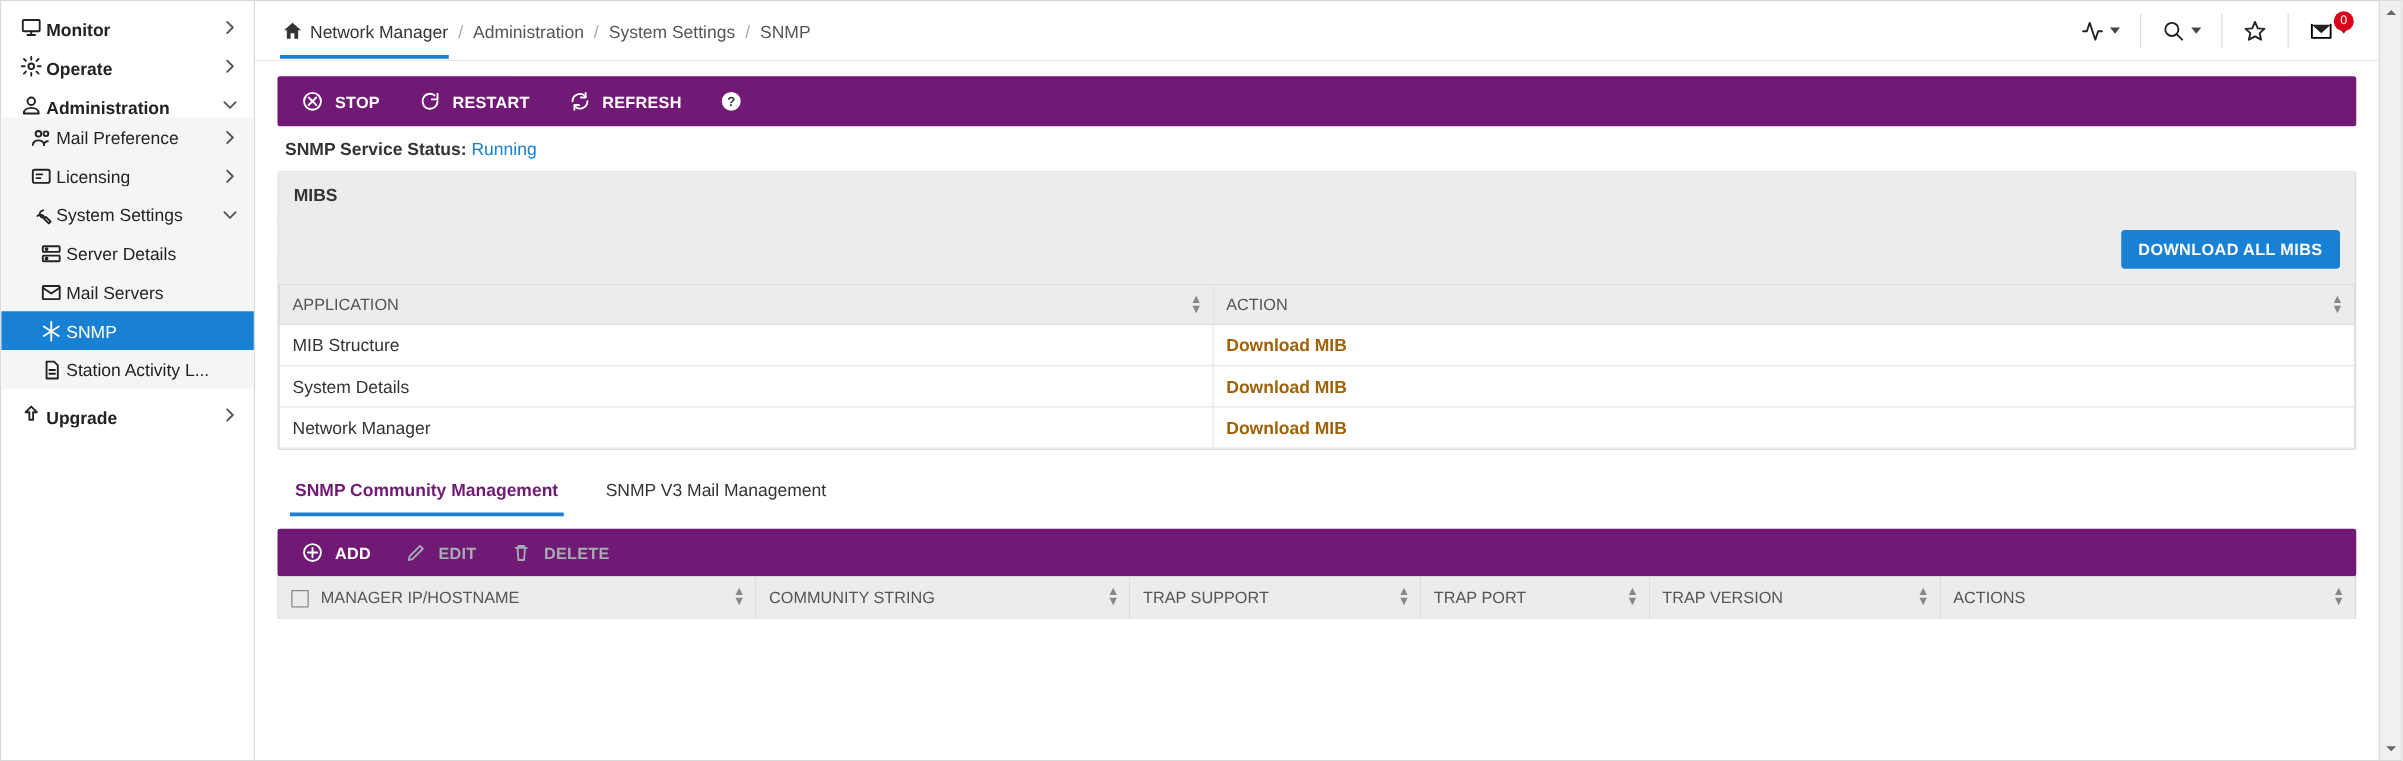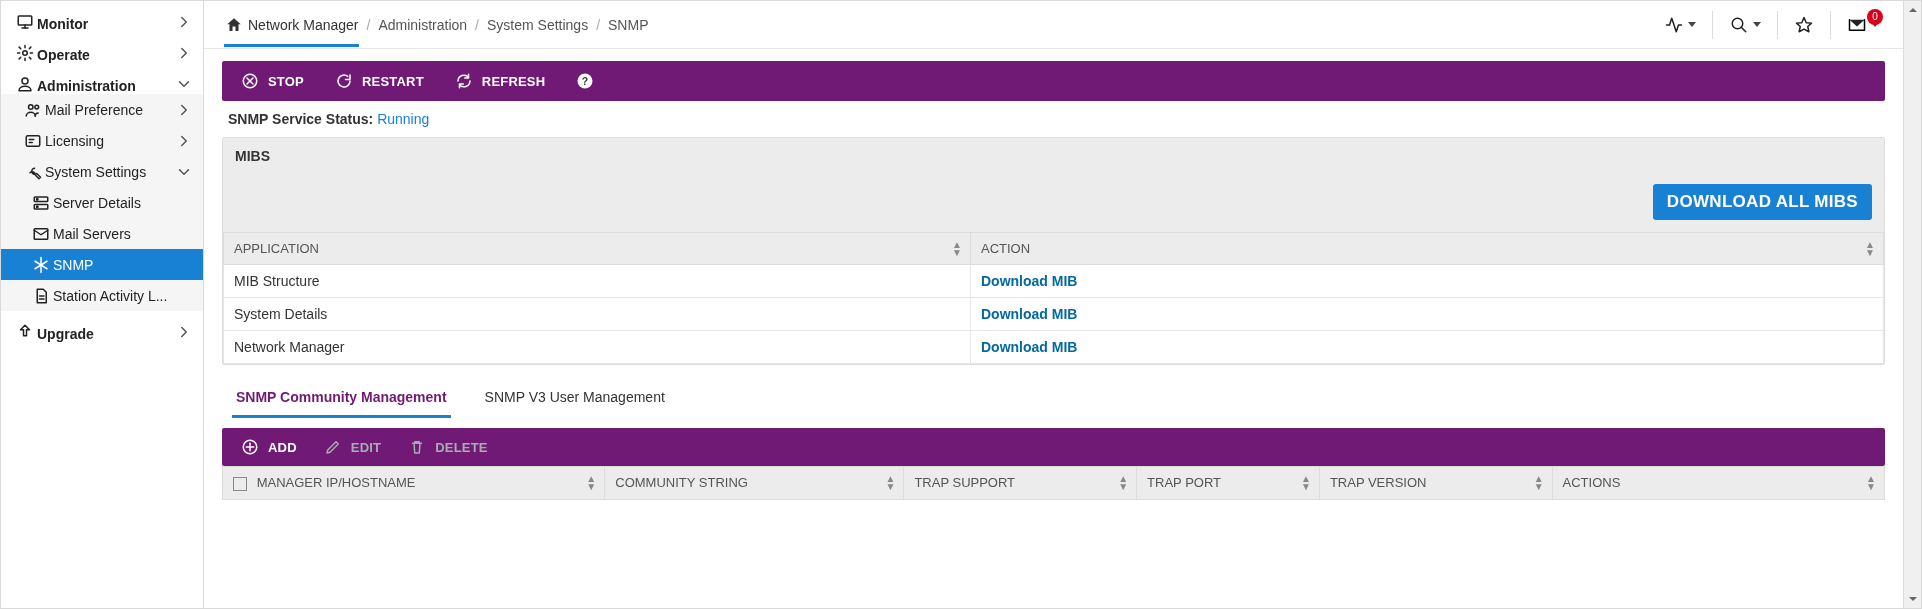--- a/index.html
+++ b/index.html
@@ -43,27 +43,27 @@
   .darkbar { background:#701a75; color:#fff; display:flex; align-items:center; gap:30px; padding:0 18px; height:40px; border-radius:2px; }
   .darkbar .tbtn { display:flex; align-items:center; gap:8px; cursor:pointer; font-weight:700; font-size:13px; letter-spacing:.2px; }
   .darkbar .tbtn.disabled { color:#a6acb3; cursor:default; }
 
   .status-line { padding:10px 6px; font-weight:700; color:#333; }
   .status-line .link { color:#1881d4; font-weight:500; }
 
   .panel { border:1px solid #dcdcdc; border-radius:2px; }
   .panel-head { background:#ececec; padding:10px 12px; font-weight:700; color:#333; }
   .panel-tool { background:#ececec; display:flex; justify-content:flex-end; padding:10px 12px 12px; }
-  .btn-primary { background:#1881d4; color:#fff; border:none; border-radius:3px; padding:8px 14px; font-weight:700; letter-spacing:.3px; cursor:pointer; font-size:17px;}
+  .btn-primary { background:#1881d4; color:#fff; border:none; border-radius:3px; padding:8px 14px; font-weight:700; letter-spacing:.3px; cursor:pointer; font-size:13px;}
 
   table.grid { width:100%; border-collapse:collapse; }
   table.grid th { background:#ececec; text-align:left; font-weight:500; color:#555; padding:8px 10px; border:1px solid #dcdcdc; position:relative; font-size:13px;}
   table.grid th .sort { position:absolute; right:8px; top:50%; transform:translateY(-50%); color:#888; font-size:10px; line-height:8px;}
   table.grid td { padding:8px 10px; border:1px solid #e6e6e6; color:#333; }
-  table.grid td a { color:#0369a1; font-weight:700; text-decoration:none; }
+  table.grid td a { color:#a16207; font-weight:700; text-decoration:none; }
 
   .tabs { display:flex; gap:30px; margin:18px 0 10px 10px; }
   .tabs .tab { padding:6px 4px 10px; color:#333; font-weight:500; border-bottom:3px solid transparent; cursor:pointer; }
   .tabs .tab.active { color:#701a75; font-weight:700; border-bottom-color:#1881d4; }
 
   .darkbar.small { height:38px; gap:26px; }
 
   table.mgr th { background:#ececec; }
   .chk { width:14px; height:14px; border:1px solid #888; display:inline-block; vertical-align:middle; margin-right:6px; }
 
@@ -360,21 +360,21 @@
             <tr>
               <td>Network Manager</td>
               <td><a href="#">Download MIB</a></td>
             </tr>
           </tbody>
       </table>
     </div>
 
     <div class="tabs">
       <div class="tab active">SNMP Community Management</div>
-      <div class="tab">SNMP V3 User Management</div>
+      <div class="tab">SNMP V3 Mail Management</div>
     </div>
 
     <div class="darkbar small">
       <div class="tbtn">
         <span class="ico">
             <svg viewBox="0 0 24 24">
               <circle cx="12" cy="12" r="9"></circle>
               <line x1="12" y1="7" x2="12" y2="17"></line>
               <line x1="7" y1="12" x2="17" y2="12"></line>
             </svg>

